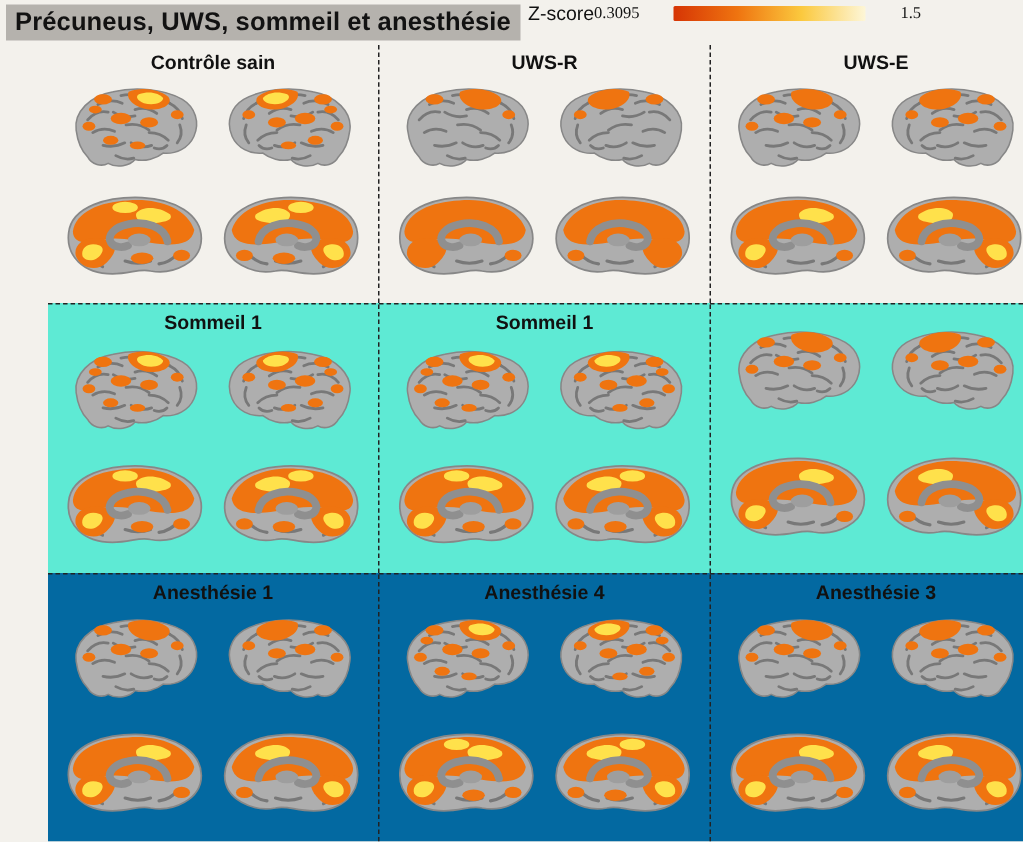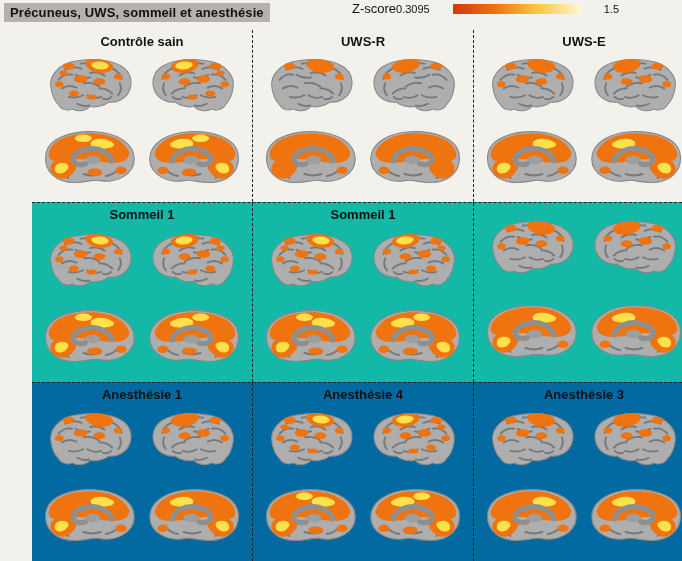--- a/index.html
+++ b/index.html
@@ -2,24 +2,24 @@
 <html><head>
 <meta charset="utf-8">
 <style>
   * { margin:0; padding:0; box-sizing:border-box; }
   html,body { width:682px; height:561px; }
   body { font-family:"Liberation Sans","DejaVu Sans",sans-serif; background:#f3f1ec; position:relative; overflow:hidden; }
   .figure { position:absolute; inset:0; }
 
   
   .header { position:absolute; top:0; left:0; width:100%; height:30px; z-index:5; }
-  .title-badge { position:absolute; left:4px; top:3px; background:#b5b2ad; color:#121212; font-size:13px; font-weight:700; padding:2px 6px; letter-spacing:.1px; }
+  .title-badge { position:absolute; left:4px; top:3px; background:#b5b2ad; color:#121212; font-size:17px; font-weight:700; padding:2px 6px; letter-spacing:.1px; }
   .colorbar-wrap { position:absolute; left:352px; top:1px; display:flex; align-items:center; }
   .colorbar-title { font-size:13px; color:#111; margin-bottom:1px; }
-  .colorbar-row { display:flex; align-items:center; gap:23px; }
+  .colorbar-row { display:flex; align-items:center; gap:23px;font-family:Liberation Serif, serif; }
   .colorbar-min,.colorbar-max { font-size:11px; color:#111; }
   .colorbar-bar { width:128px; height:10px; border-radius:1px; }
 
   
   .grid { position:absolute; top:30px; left:0; right:0; bottom:0; display:flex; flex-direction:column; }
   .grid-row { display:flex; flex:0 0 auto;margin-left:32px; }
   .grid-row:nth-child(1){ height:172px; }
   .grid-row:nth-child(2){ height:180px; }
   .grid-row:nth-child(3){ height:179px; }
   .grid-row + .grid-row { border-top:1.6px dashed #222; }
@@ -417,21 +417,21 @@
         <path d="M80,39 C88,36 94,41 92,47 C89,51 82,50 79,45 C77,42 78,40 80,39 Z"></path>
       </g>
 
       <path d="M32,36 C34,26 48,21 60,24 C70,26 75,32 72,37 C70,40 64,41 60,39" fill="none" stroke="#8f8f8f" stroke-width="5.5" stroke-linecap="round"></path>
       <ellipse cx="52" cy="35" rx="8" ry="4.5" fill="#9e9e9e"></ellipse>
     </g>
   </svg>
           </div>
         </div>
       </div>
-      <div class="grid-row" style="background: #14b8a6;">
+      <div class="grid-row" style="background: #5eead4;">
         <div class="panel">
           <div class="panel-label">Sommeil 1</div>
           <div class="brain-grid">
             <svg viewBox="0 0 110 68" xmlns="http://www.w3.org/2000/svg" class="brain lat">
     <g class="flip-root">
       <path d="M9,36 C7,22 20,9 38,6 C56,2 78,4 92,12 C102,18 106,30 101,41 C97,50 87,55 77,54 C72,58 63,61 55,59 C51,64 41,66 34,62 C29,65 21,63 18,57 C12,51 10,44 9,36 Z" fill="#aeaeae" stroke="#878787" stroke-width="1.2"></path>
       <g fill="none" stroke="#787878" stroke-width="2.2" stroke-linecap="round">
         <path d="M18,28 q7,-8 16,-6"></path>
                   <path d="M26,16 q10,-5 19,-1"></path>
         <path d="M44,9 q10,-2 19,2"></path>

